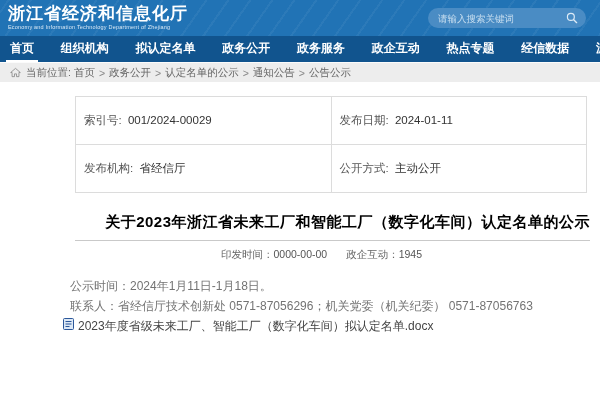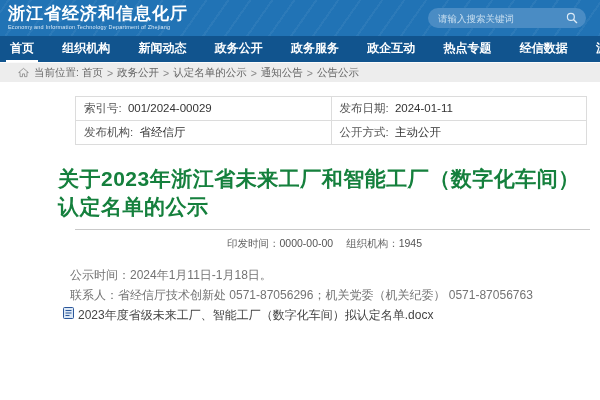--- a/index.html
+++ b/index.html
@@ -42,48 +42,48 @@
   .nav-item{
     color:#fff; font-size:12px; font-weight:bold; display:flex;
     align-items:center; padding:0 4px; cursor:pointer; white-space:nowrap;
     border-bottom:2px solid transparent;
   }
   .nav-item.active{ border-bottom:2px solid #fff; }
 
   
   .breadcrumb{
     height:20px; background:#ededed; border-top:1px solid #fbfbfb;
-    display:flex; align-items:center; padding:0 18px;
+    display:flex; align-items:center; padding:0 10px;
     font-size:10.5px; color:#666; gap:3px; white-space:nowrap;
   }
   .crumb{ cursor:pointer; }
   .crumb-sep{ color:#888; margin:0 1px; }
   .home-icon{ width:11px; height:11px; margin-right:2px; }
 
   
   .content{ padding:14px 10px 0 58px; }
 
   table.info{
     border-collapse:collapse; width:512px; margin-left:17px;
     font-size:11.5px; color:#444;
   }
   table.info td{
-    border:1px solid #dcdcdc; height:19px; padding:4px 8px; width:50%;
+    border:1px solid #dcdcdc; height:19px; padding:16px 8px; width:50%;
   }
   .cell-label{ color:#555; }
   .cell-value{ color:#333; margin-left:3px; }
 
   .article-title{
-    text-align:left; font-size:21px; font-weight:bold; color:#15803d;
+    text-align:right; font-size:15px; font-weight:bold; color:#000000;
     margin:20px 0 8px 0; letter-spacing:0.5px;
   }
   .title-rule{ border:none; border-top:1px solid #c9c9c9; margin:0 0 7px 17px; }
   .article-meta{ text-align:center; font-size:10.5px; color:#666; margin-bottom:14px; }
   .meta-label{ color:#666;padding-left:7px; }
-  .meta-value{ color:#555; margin-right:6px;text-align:right; }
+  .meta-value{ color:#555; margin-right:12px;text-align:right; }
 
   .article-body{
     font-size:12px; color:#555; line-height:19px; text-indent:2em;
     margin:8px 0 14px -2px; letter-spacing:0.3px;
   }
   .line{ font-size:12px; color:#737373; line-height:20px; padding-left:12px; }
   .attachment{
     display:flex; align-items:flex-start; gap:4px; padding-left:5px;
     margin-top:2px; font-size:12px; color:#444; cursor:pointer;
   }
@@ -103,21 +103,21 @@
       <circle cx="6.5" cy="6.5" r="4.6" fill="none" stroke="#dceaf6" stroke-width="1.6"></circle>
       <line x1="10" y1="10" x2="14.2" y2="14.2" stroke="#dceaf6" stroke-width="1.8" stroke-linecap="round"></line>
     </svg>
   </div>
 </div>
 
 <div class="nav">
   <div class="nav-inner">
     <div class="nav-item active">首页</div>
     <div class="nav-item">组织机构</div>
-    <div class="nav-item">新闻动态</div>
+    <div class="nav-item">拟认定名单</div>
     <div class="nav-item">政务公开</div>
     <div class="nav-item">政务服务</div>
     <div class="nav-item">政企互动</div>
     <div class="nav-item">热点专题</div>
     <div class="nav-item">经信数据</div>
     <div class="nav-item">派驻监督</div>
   </div>
 </div>
 
 <div class="breadcrumb">
@@ -160,21 +160,21 @@
         <span class="cell-value">主动公开</span>
       </td>
     </tr>
   </tbody>
     </table>
 
   <h1 class="article-title">关于2023年浙江省未来工厂和智能工厂（数字化车间）认定名单的公示</h1>
   <hr class="title-rule">
 
   <div class="article-meta">
-    <span class="meta-label">印发时间：</span><span class="meta-value">0000-00-00</span><span class="meta-label">组织机构：</span><span class="meta-value">1945</span>
+    <span class="meta-label">印发时间：</span><span class="meta-value">0000-00-00</span><span class="meta-label">政企互动：</span><span class="meta-value">1945</span>
   </div>
 
 
   <div class="line">公示时间：2024年1月11日-1月18日。</div>
   <div class="line">联系人：省经信厅技术创新处 0571-87056296；机关党委（机关纪委）  0571-87056763</div>
 
   <div class="attachment">
     <svg class="doc-icon" viewBox="0 0 11 12">
       <rect x="0.5" y="0.5" width="10" height="11" rx="1" fill="#dce8f5" stroke="#2b579a" stroke-width="1"></rect>
       <line x1="2.5" y1="3.5" x2="8.5" y2="3.5" stroke="#2b579a" stroke-width="1"></line>

